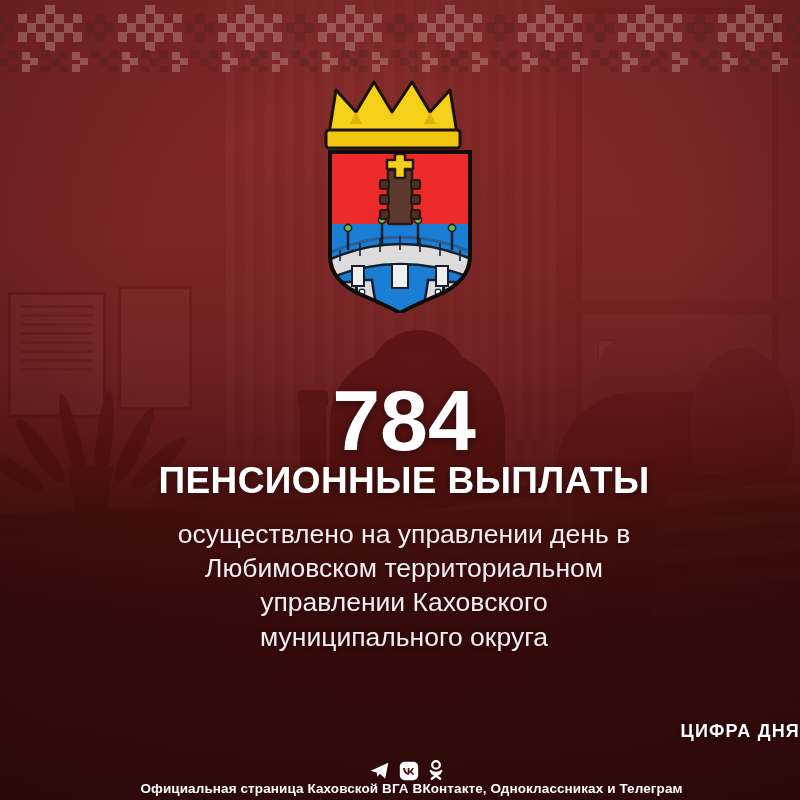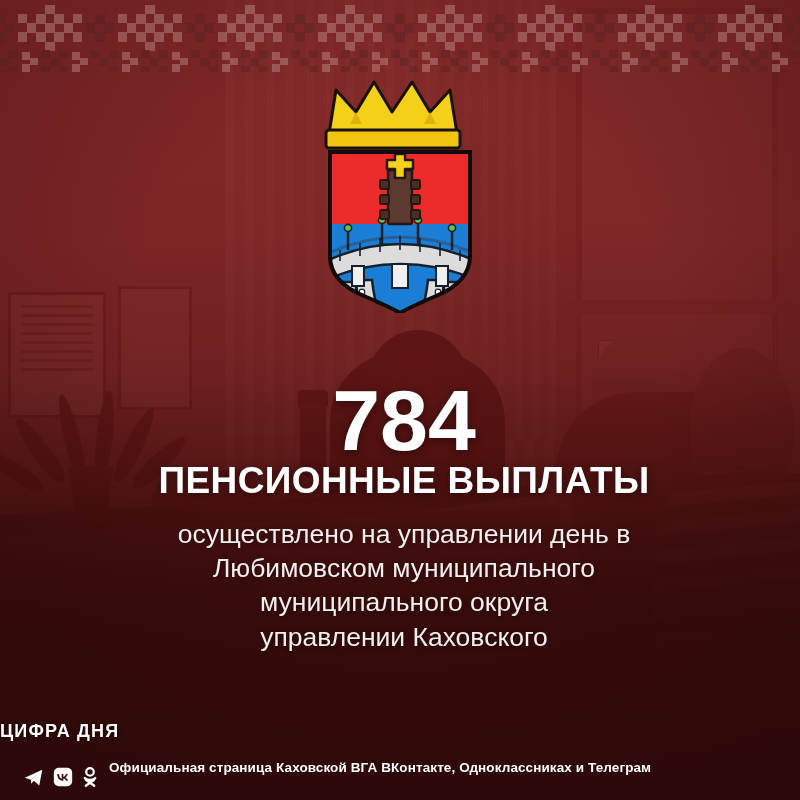--- a/index.html
+++ b/index.html
@@ -253,34 +253,36 @@
     color: #f4eeee;
     text-shadow: 0 1px 5px rgba(0,0,0,.35);
   }
   .subtext div { white-space: nowrap; }
 
   
   .day-label {
     position: absolute;
     left: 0; right: 0;
     top: 721px;
-    text-align: left;
+    text-align: right;
     font-size: 18px;
     font-weight: bold;
     letter-spacing: 1.2px;
     color: #ffffff;
     text-shadow: 0 1px 4px rgba(0,0,0,.4);
   }
   .footer-bar {
     position: absolute;
     left: 0; right: 0;
     top: 760px;
     height: 34px;
     display: flex;
+    align-items: center;
     padding-left: 23px;
+    flex-direction: column;
   }
   .social {
     display: flex;
     align-items: center;
     gap: 9px;
     margin-right: 11px;
   }
   .social span { display: inline-flex; }
   .footer-text {
     font-size: 13.5px;
@@ -493,23 +495,23 @@
         <path d="M20 84 L160 84 L160 188 Q160 214 126 228 Q98 240 90 245 Q82 240 54 228 Q20 214 20 188 Z" fill="none" stroke="#0e0b08" stroke-width="4"></path>
       </g>
     </svg>
   </div>
 
   <div class="content">
     <div class="big-number">784</div>
     <div class="headline">ПЕНСИОННЫЕ ВЫПЛАТЫ</div>
     <div class="subtext">
       <div>осуществлено на управлении день в</div>
-      <div>Любимовском муниципального</div>
+      <div>Любимовском территориальном</div>
+      <div>управлении Каховского</div>
       <div>муниципального округа</div>
-      <div>управлении Каховского</div>
     </div>
   </div>
 
   <div class="day-label">ЦИФРА ДНЯ</div>
 
   <div class="footer-bar">
     <div class="social">
       <span>
         <svg width="21" height="21" viewBox="0 0 24 24" aria-hidden="true">
           <path d="M2 12.4 L22 3.2 L18.6 21 L12.3 15.6 L9.4 19 L9.0 14.6 Z" fill="#ffffff"></path>

